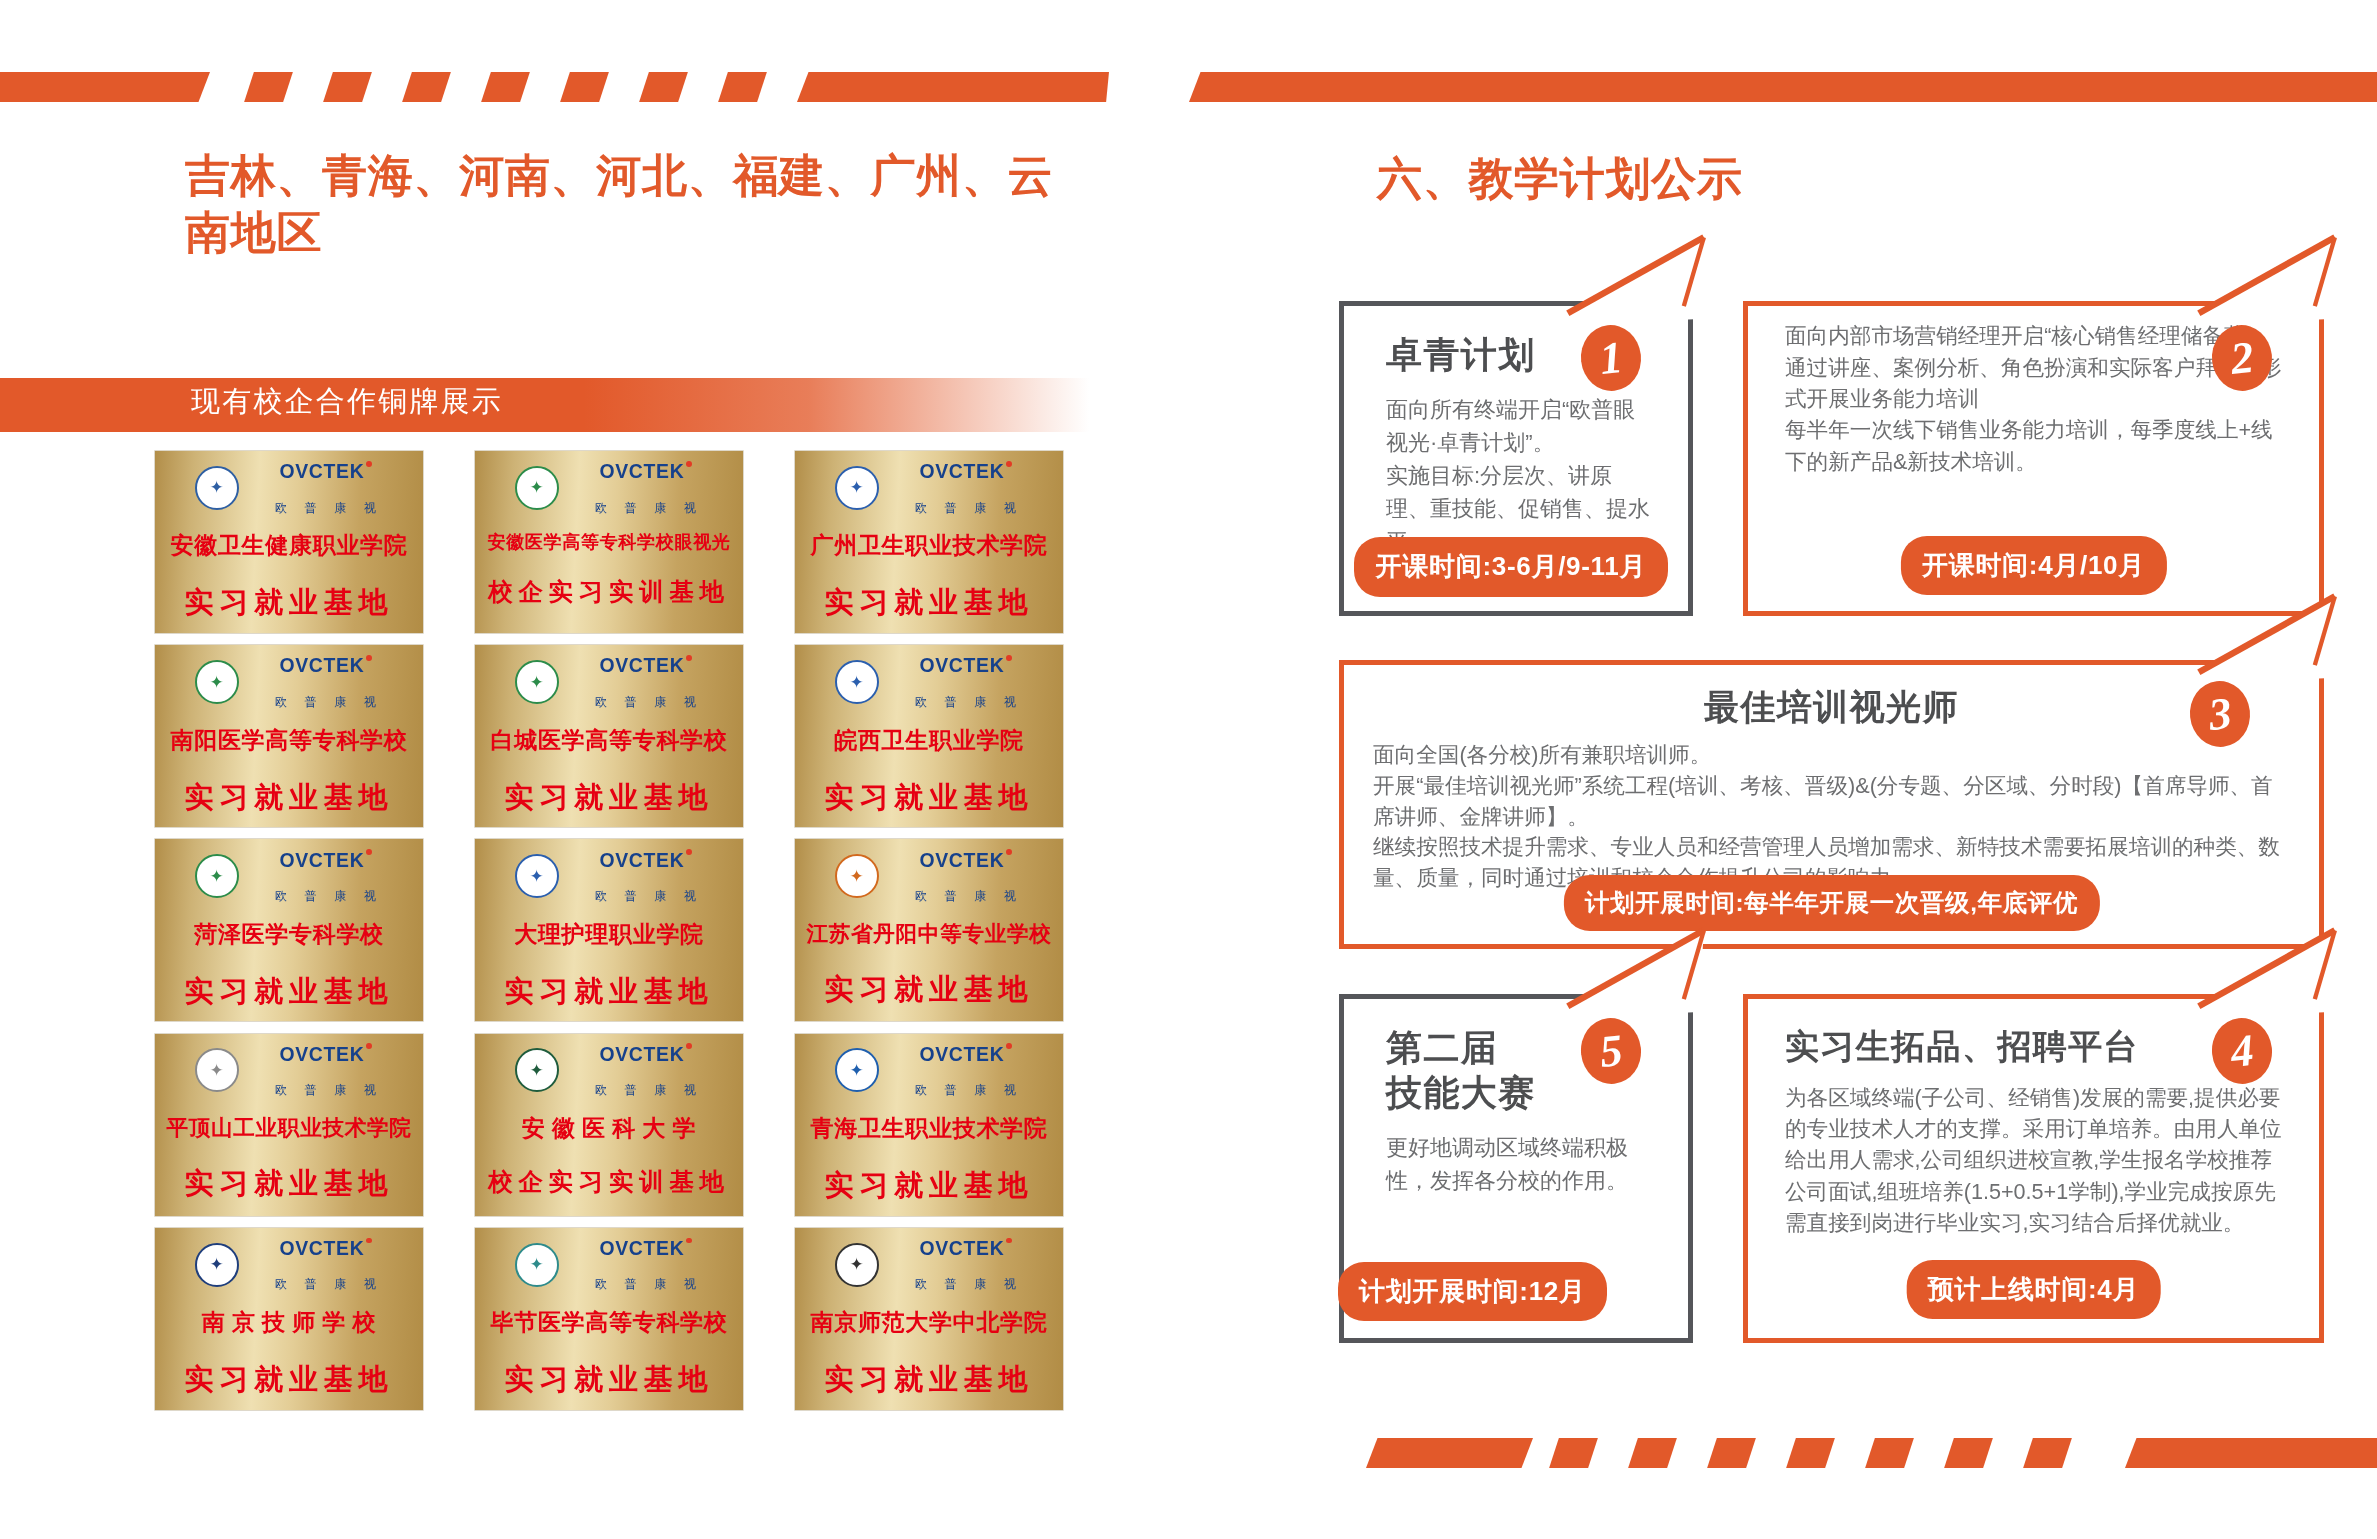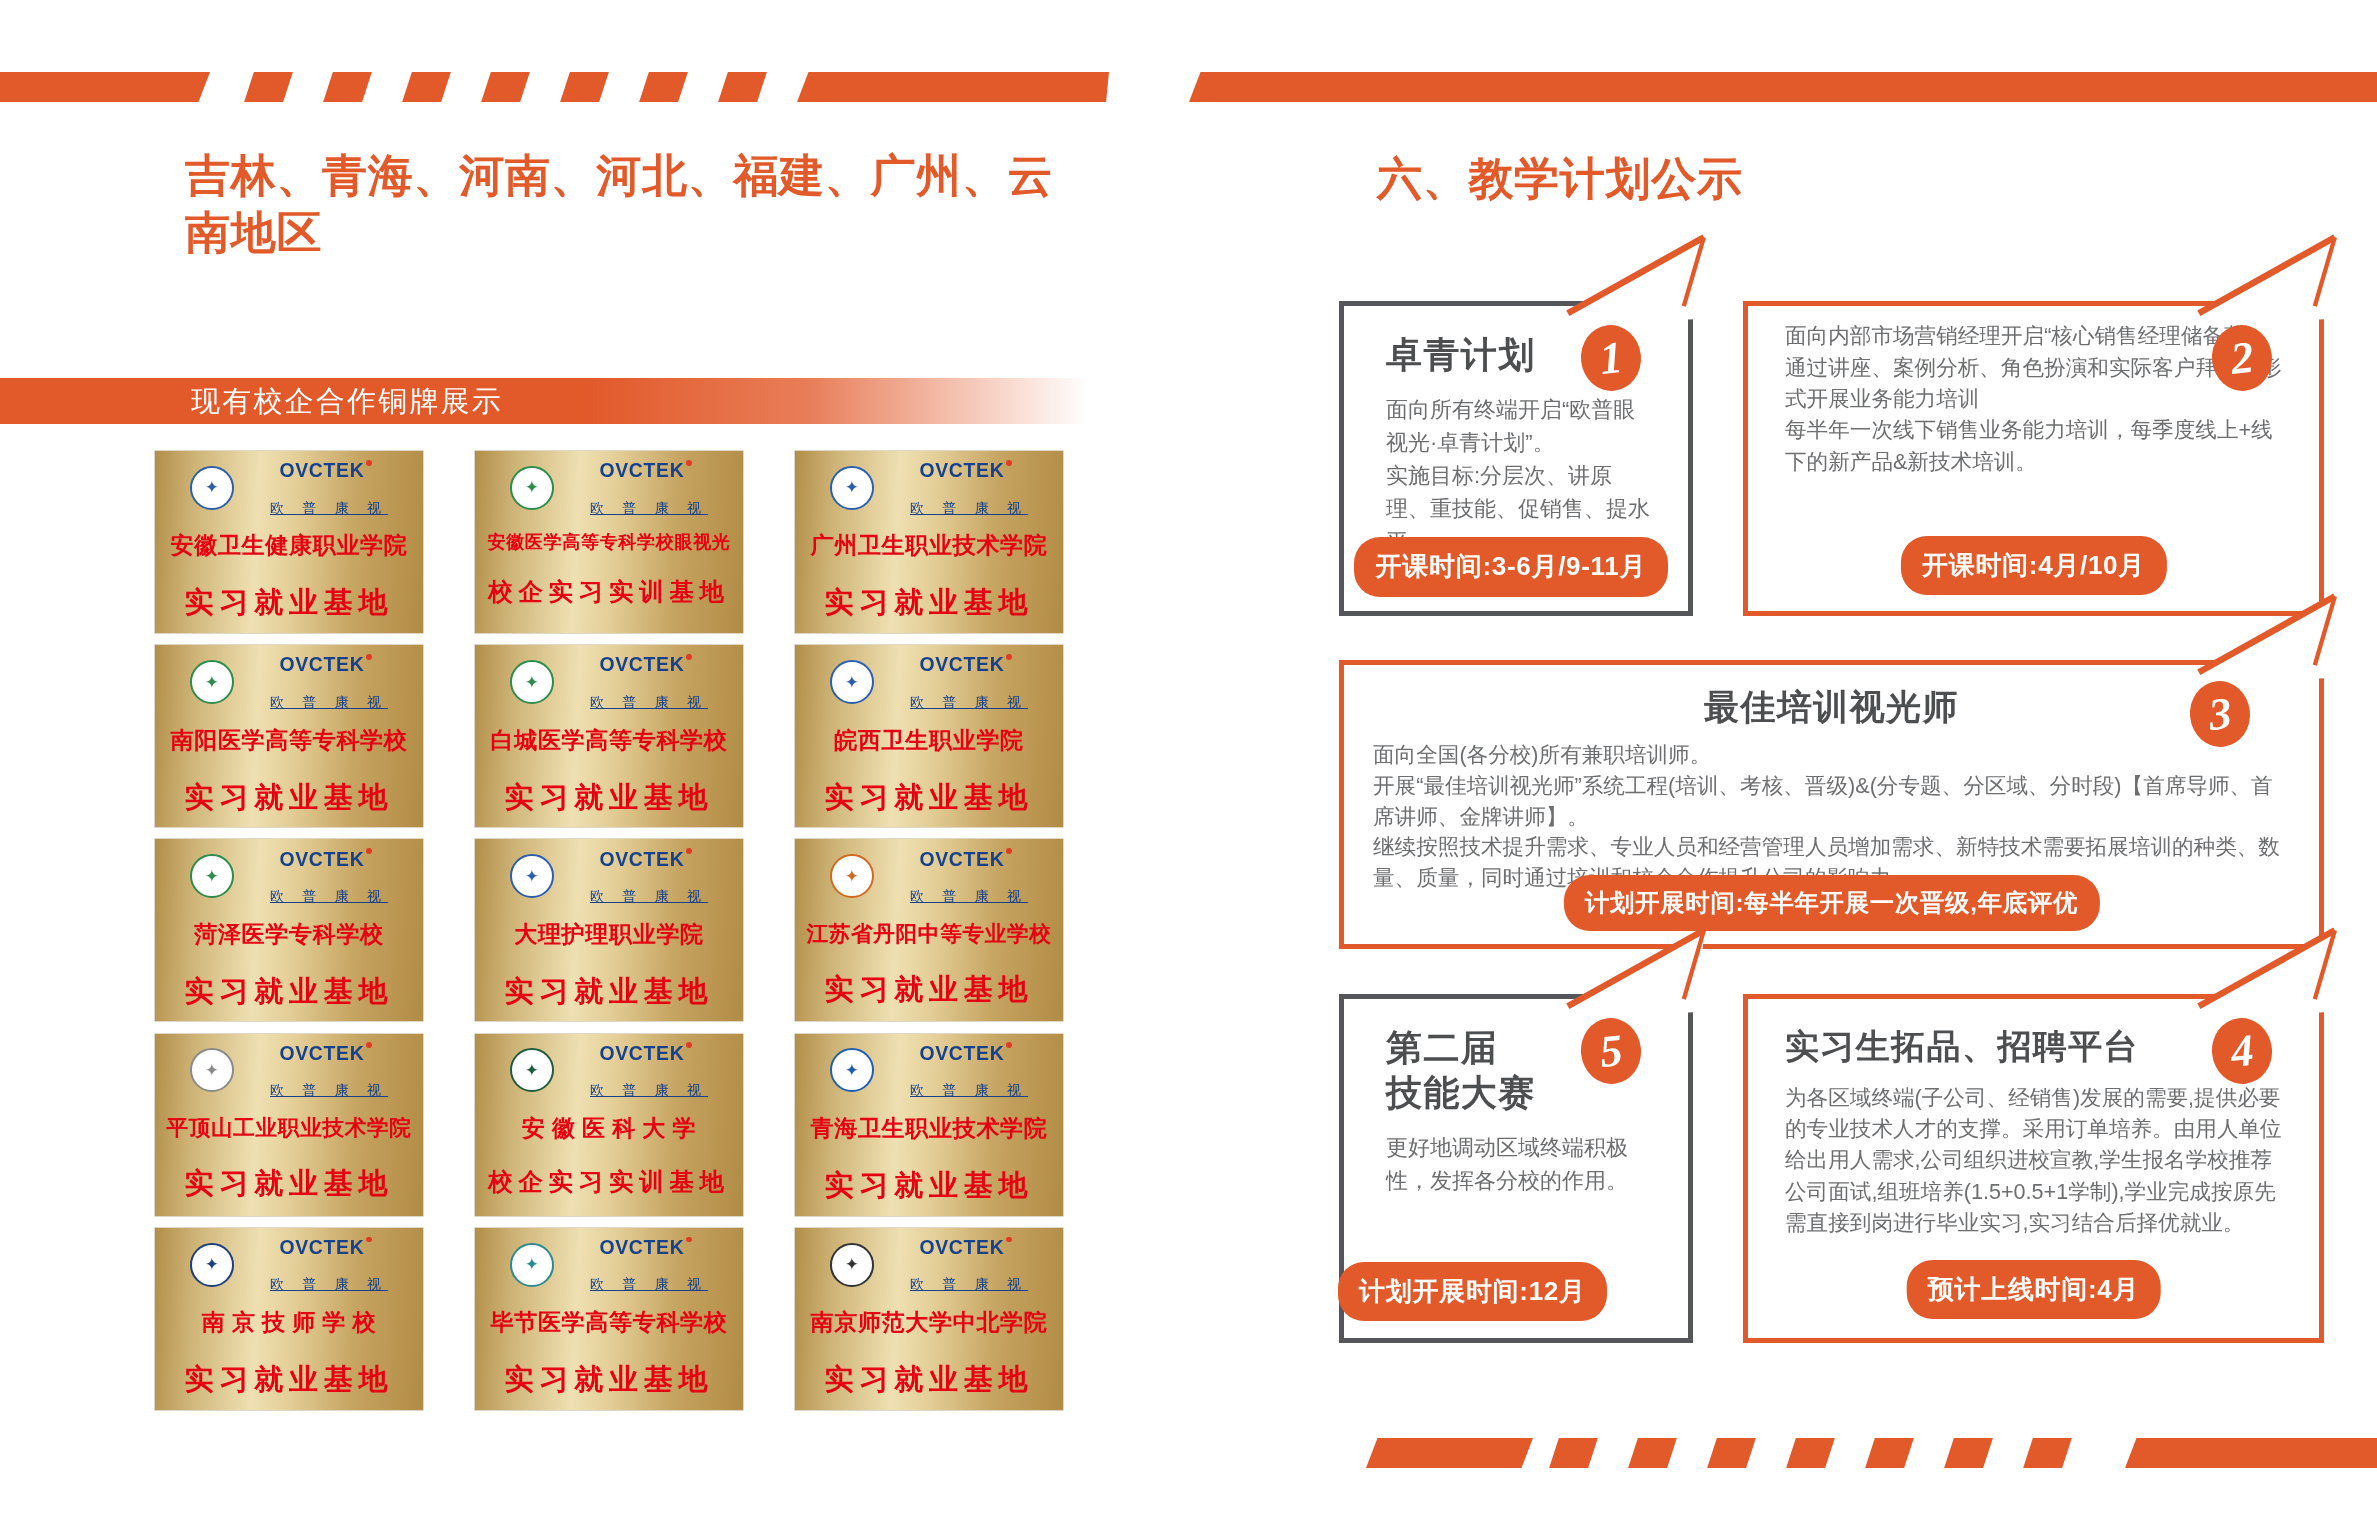--- a/index.html
+++ b/index.html
@@ -18,37 +18,37 @@
   #dashes-bot{left:1554px;top:1438px;}
   #band-bot-right{left:2125px;top:1438px;width:252px;clip-path:polygon(11.5px 0,100% 0,100% 100%,0 100%);}
 
   
   .sec-title{position:absolute;color:#e2592a;font-family:"Liberation Serif",serif;
              font-weight:bold;font-size:45px;line-height:57px;letter-spacing:0.7px;}
   #left-title{left:102px;top:148px;width:1064px;}
   #left-title .cont{padding-left:83px;}
   #right-title{left:1377px;top:151px;}
 
-  #banner{position:absolute;left:0;top:378px;width:1123px;height:46px;box-sizing:border-box;
+  #banner{position:absolute;left:0;top:378px;width:1123px;height:54px;box-sizing:border-box;
           background:linear-gradient(to right,#e2592a 0%,#e2592a 52%,rgba(226,89,42,.78) 72%,rgba(226,89,42,0) 97%);
           color:#fff;font-size:29px;line-height:46px;padding-left:191px;letter-spacing:2.2px;}
 
   #plaque-grid{position:absolute;left:155px;top:451px;display:grid;
                grid-template-columns:repeat(3,268px);grid-auto-rows:182px;column-gap:52px;row-gap:12.2px;}
   .plaque{background:linear-gradient(93deg,#b28e49 0%,#cdb275 14%,#efe0b2 38%,#e3cd96 52%,#c5a360 75%,#b18c45 100%);
           box-shadow:0 0 0 0.7px rgba(120,95,40,.35);
           display:flex;flex-direction:column;align-items:center;padding-top:14.4px;box-sizing:border-box;}
   .plaque-logos{display:flex;align-items:center;gap:29px;height:45px;}
   .school-logo{width:40px;height:40px;border-radius:50%;background:#fff;border:2.9px solid #2e5fa3;
                display:flex;align-items:center;justify-content:center;font-size:17px;}
   .ovctek{text-align:center;line-height:1;}
   .ovctek-brand{font-weight:bold;color:#16418c;font-size:19.4px;letter-spacing:0.7px;}
   .reg-dot{display:inline-block;width:5.8px;height:5.8px;border-radius:50%;background:#e23b25;
            vertical-align:top;margin:-1.4px 0 0 1.4px;}
-  .ovctek-sub{color:#16418c;font-size:14px;letter-spacing:7.2px;margin-top:20px;padding-left:7.2px;white-space:nowrap;text-decoration:underline;}
+  .ovctek-sub{color:#16418c;font-size:12px;letter-spacing:7.2px;margin-top:20px;padding-left:7.2px;white-space:nowrap;}
   .plaque-school{color:#e60012;font-family:"Liberation Serif",serif;font-weight:bold;
                  margin-top:20px;white-space:nowrap;letter-spacing:0.7px;}
   .plaque-base{color:#e60012;font-weight:bold;margin-top:22px;letter-spacing:5.8px;white-space:nowrap;}
 
   
   .card{position:absolute;background:#fff;border:5px solid #e2592a;box-sizing:border-box;}
   .card.gray{border-color:#55565a;}
   #card1{left:1339px;top:301px;width:354px;height:315px;}
   #card2{left:1743px;top:301px;width:581px;height:315px;}
   #card3{left:1339px;top:660px;width:985px;height:289px;}

